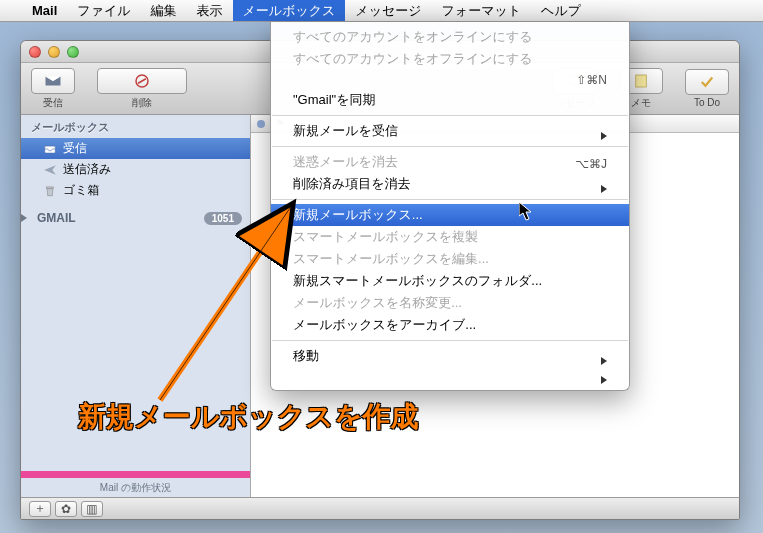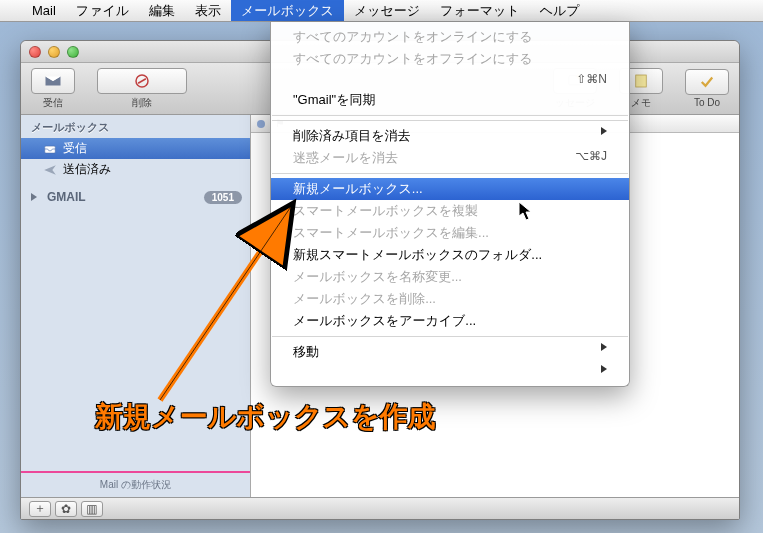--- a/index.html
+++ b/index.html
@@ -4,21 +4,21 @@
 <style>
 * { margin: 0; padding: 0; box-sizing: border-box; font-family: "Lucida Grande", "Hiragino Kaku Gothic Pro", sans-serif; }
 body { width: 763px; height: 533px; overflow: hidden; position: relative; }
 
 .desktop { width: 100%; height: 100%; background: linear-gradient(180deg, #9eb8d6 0%, #b4c7db 100%); position: relative; }
 
 
 .menubar { height: 22px; background: linear-gradient(180deg, #fbfbfb 0%, #e4e4e4 100%); border-bottom: 1px solid #999; display: flex; align-items: center; padding: 0 8px; font-size: 13px; gap: 0; position: relative; z-index: 100; }
 .menubar-item { padding: 0 10px; height: 100%; display: flex; align-items: center; cursor: default; }
 .menubar-item.active { background: #2e6bd6; color: #fff; }
-.menubar-item.bold { font-weight: normal; }
+.menubar-item.bold { font-weight: bold; }
 .apple-logo { font-size: 15px; padding: 0 10px 0 4px; }
 
 
 .window { position: absolute; left: 20px; top: 40px; width: 720px; height: 480px; background: #edeef1; border: 1px solid #7d7d7d; border-radius: 6px 6px 2px 2px; box-shadow: 0 10px 30px rgba(0,0,0,.35); overflow: hidden; }
 .titlebar { height: 22px; background: linear-gradient(180deg, #e8e8e8, #cfcfcf); border-bottom: 1px solid #aaa; display: flex; align-items: center; padding: 0 8px; gap: 7px; border-radius: 6px 6px 0 0; }
 .traffic { width: 12px; height: 12px; border-radius: 50%; border: 1px solid rgba(0,0,0,.25); }
 .tr-close { background: radial-gradient(circle at 30% 30%, #ff8b84, #e0443e); }
 .tr-min { background: radial-gradient(circle at 30% 30%, #ffd36b, #e2a22e); }
 .tr-zoom { background: radial-gradient(circle at 30% 30%, #8fe28a, #3fb13a); }
 
@@ -28,44 +28,44 @@
 .tool-btn.wide { min-width: 90px; }
 .tool-btn svg { width: 18px; height: 18px; }
 .tool-label { font-size: 10px; color: #444; }
 .toolbar-spacer { flex: 1; }
 
 .content { display: flex; height: calc(100% - 22px - 52px - 22px); }
 .sidebar { width: 230px; background: #d9e2ee; border-right: 1px solid #a9a9a9; display: flex; flex-direction: column; }
 .sb-header { font-size: 11px; font-weight: bold; color: #5a6679; padding: 5px 10px 3px; text-shadow: 0 1px 0 #fff; }
 .sb-item { display: flex; align-items: center; padding: 2px 8px 2px 22px; font-size: 12px; gap: 6px; }
 .sb-item.selected { background: linear-gradient(180deg, #5e8fd9, #3e6fc6); color: #fff; }
-.sb-item.sectiontop { padding-left: 10px; font-weight: bold; color: #5a6679; margin-top: 8px; }
+.sb-item.sectiontop { padding-left: 0; font-weight: bold; color: #5a6679; margin-top: 8px; }
 .sb-item .disclosure { width: 0; height: 0; border-top: 4px solid transparent; border-bottom: 4px solid transparent; border-left: 6px solid #6d7889; margin-right: 4px; }
 .sb-badge { margin-left: auto; background: #8d97a8; color: #fff; font-size: 10px; font-weight: bold; padding: 1px 8px; border-radius: 9px; }
 .sb-icon { width: 14px; height: 14px; }
-.sb-activity { margin-top: auto; border-top: 2px solid #ec4899; padding: 4px 0; font-size: 10px; color: #6b7687; height: 26px; display:flex; align-items:center; justify-content:center; }
+.sb-activity { margin-top: auto; border-top: 7px solid #ec4899; padding: 4px 0; font-size: 10px; color: #6b7687; height: 26px; display:flex; align-items:center; justify-content:center; }
 
 .mainpane { flex: 1; background: #fff; position: relative; }
 .listheader { height: 18px; background: linear-gradient(180deg, #fbfbfb, #e6e6e6); border-bottom: 1px solid #b9b9b9; display: flex; align-items: center; padding-left: 6px; gap: 10px; font-size: 11px; color: #333; }
 .dot { width: 8px; height: 8px; background: #8ea8d4; border-radius: 50%; }
 
 .statusbar { height: 22px; background: linear-gradient(180deg, #eee, #cfcfcf); border-top: 1px solid #9a9a9a; display: flex; align-items: center; padding: 0 8px; }
 .status-btn { width: 22px; height: 16px; border: 1px solid #999; border-radius: 3px; background: linear-gradient(#fdfdfd, #e3e3e3); margin-right: 4px; display: flex; align-items: center; justify-content: center; font-size: 12px; color: #555; }
 
 
 .dropdown { position: absolute; left: 270px; top: 22px; width: 360px; background: rgba(255,255,255,.97); border: 1px solid #9a9a9a; border-top: none; border-radius: 0 0 6px 6px; box-shadow: 0 10px 28px rgba(0,0,0,.35); padding: 4px 0; z-index: 200; font-size: 13px; }
-.menu-item { padding: 2px 22px; display: flex; align-items: flex-start; position: relative; min-height: 19px; }
+.menu-item { padding: 2px 22px; display: flex; align-items: flex-end; position: relative; min-height: 19px; }
 .menu-item.disabled { color: #a6a6a6; }
 .menu-item.highlight { background: linear-gradient(180deg, #4b86e8, #2c63d1); color: #fff; }
 .menu-sep { height: 1px; background: #d5d5d5; margin: 4px 1px; }
 .menu-shortcut { margin-left: auto; color: #555; font-size: 12px; }
 .menu-arrow { margin-left: auto; width: 0; height: 0; border-top: 4px solid transparent; border-bottom: 4px solid transparent; border-left: 6px solid #333; }
 
 
-.annotation-text { position: absolute; left: 95px; top: 398px; font-size: 28px; font-weight: bold; color: #ff7a00; text-shadow: 1px 1px 0 #000, -1px -1px 0 #000, 1px -1px 0 #000, -1px 1px 0 #000; z-index: 400; pointer-events: none; }
+.annotation-text { position: absolute; left: 78px; top: 398px; font-size: 28px; font-weight: bold; color: #ff7a00; text-shadow: 1px 1px 0 #000, -1px -1px 0 #000, 1px -1px 0 #000, -1px 1px 0 #000; z-index: 400; pointer-events: none; }
 .annotation-arrow { position: absolute; z-index: 390; pointer-events: none; left: 150px; top: 190px; }
 
 .cursor { position: absolute; z-index: 500; pointer-events: none; }
 </style>
 </head>
 <body>
 
 <div class="desktop">
 
   <div class="menubar">
@@ -145,20 +145,27 @@
               <path d="M3 12h5l2 3h4l2-3h5" fill="none" stroke="#4a6da8"></path>
             </svg>
           <span>受信</span>
         </div>
         <div class="sb-item">
           <svg class="sb-icon" viewBox="0 0 24 24">
               <path d="M2 12l20-8-6 8 6 8z" fill="#9aa6b8"></path>
             </svg>
           <span>送信済み</span>
         </div>
+        <div class="sb-item">
+          <svg class="sb-icon" viewBox="0 0 24 24">
+              <path d="M7 8h10l-1 12H8z" fill="#c2c8d0" stroke="#888"></path>
+              <rect x="6" y="5" width="12" height="3" fill="#c2c8d0" stroke="#888"></rect>
+            </svg>
+          <span>ゴミ箱</span>
+        </div>
         <div class="sb-item sectiontop">
           <span class="disclosure"></span>
           <span>GMAIL</span>
           <span class="sb-badge">1051</span>
         </div>
         <div class="sb-activity">Mail の動作状況</div>
       </div>
 
       <div class="mainpane">
         <div class="listheader">
@@ -182,47 +189,48 @@
       <div class="menu-item disabled">
         <span>すべてのアカウントをオフラインにする</span>
       </div>
       <div class="menu-item">
         <span class="menu-shortcut">⇧⌘N</span>
       </div>
       <div class="menu-item">
         <span>"Gmail"を同期</span>
       </div>
       <div class="menu-sep"></div>
-      <div class="menu-sep"></div>
-      <div class="menu-item">
-        <span>削除済み項目を消去</span>
-        <span class="menu-arrow"></span>
-      </div>
+      <div class="menu-item">
+        <span>新規メールを受信</span>
+        <span class="menu-arrow"></span>
+      </div>
+      <div class="menu-sep"></div>
       <div class="menu-item disabled">
         <span>迷惑メールを消去</span>
         <span class="menu-shortcut">⌥⌘J</span>
       </div>
+      <div class="menu-item">
+        <span>削除済み項目を消去</span>
+        <span class="menu-arrow"></span>
+      </div>
       <div class="menu-sep"></div>
       <div class="menu-item highlight">
         <span>新規メールボックス...</span>
       </div>
       <div class="menu-item disabled">
         <span>スマートメールボックスを複製</span>
       </div>
       <div class="menu-item disabled">
         <span>スマートメールボックスを編集...</span>
       </div>
       <div class="menu-item">
         <span>新規スマートメールボックスのフォルダ...</span>
       </div>
       <div class="menu-item disabled">
         <span>メールボックスを名称変更...</span>
-      </div>
-      <div class="menu-item disabled">
-        <span>メールボックスを削除...</span>
       </div>
       <div class="menu-item">
         <span>メールボックスをアーカイブ...</span>
       </div>
       <div class="menu-sep"></div>
       <div class="menu-item">
         <span>移動</span>
         <span class="menu-arrow"></span>
       </div>
       <div class="menu-item">

